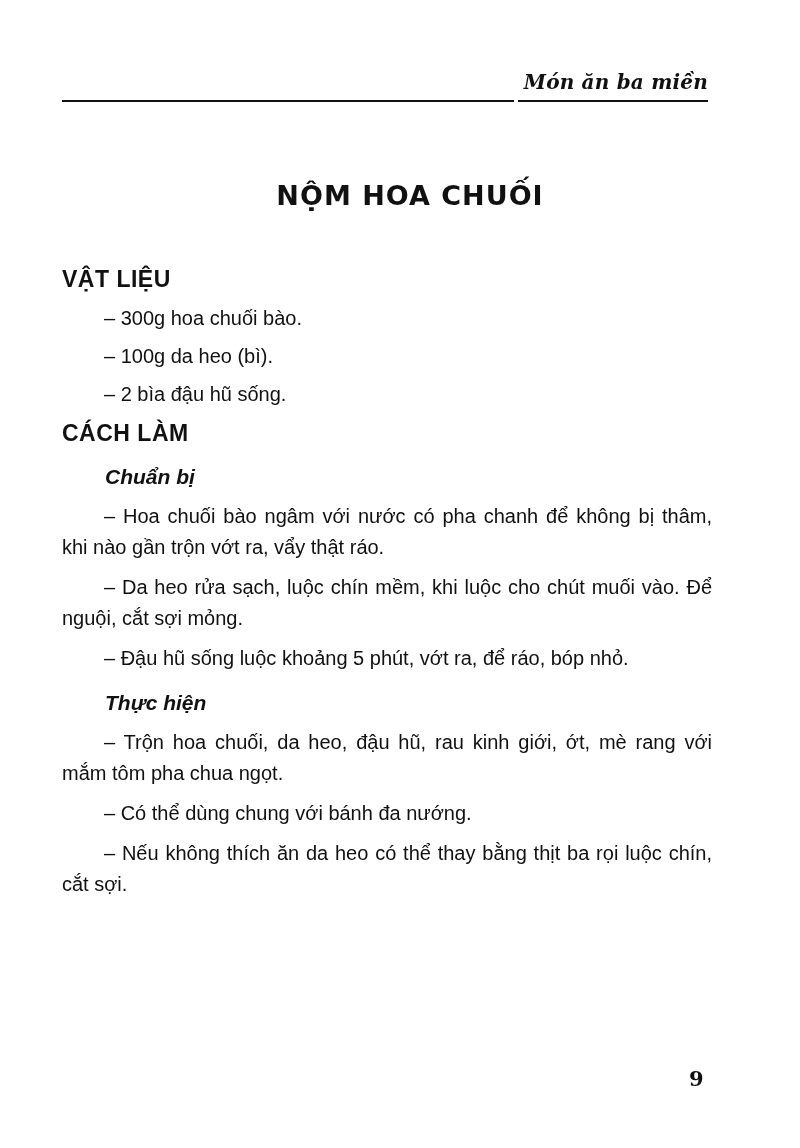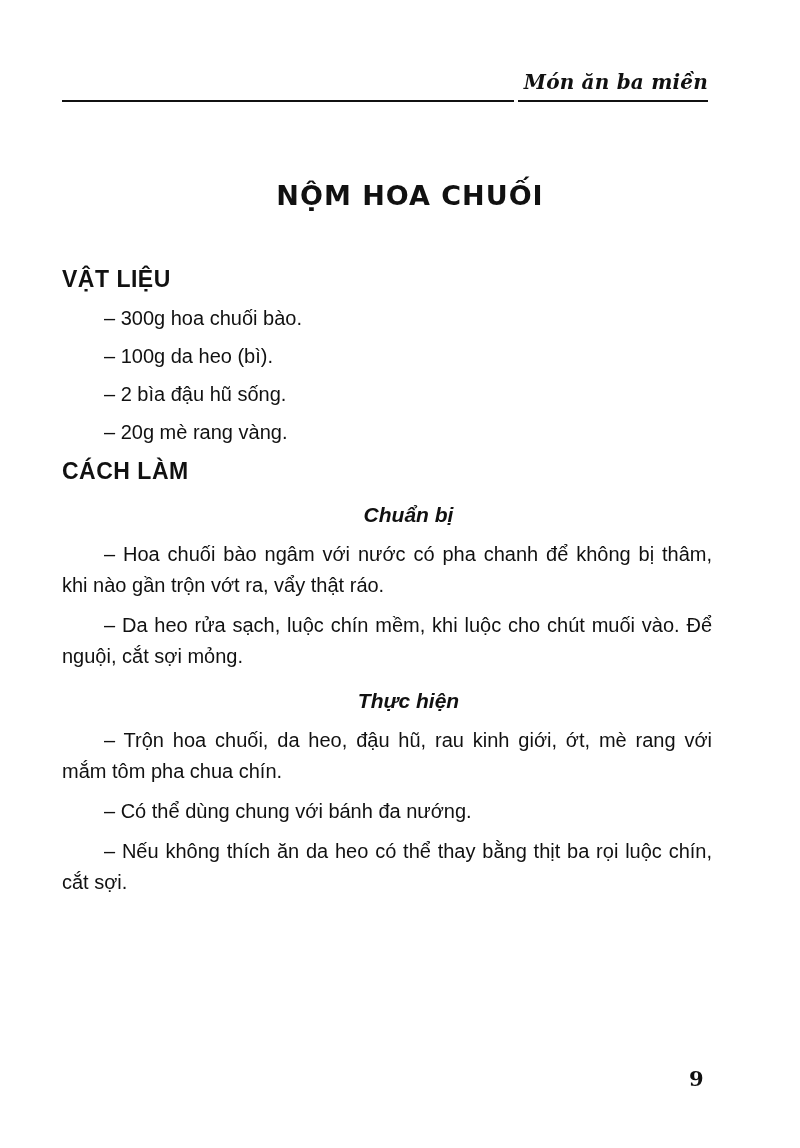--- a/index.html
+++ b/index.html
@@ -32,21 +32,21 @@
     }
     .section-heading {
       font-weight: bold; font-size: 23px; letter-spacing: 0.5px; margin: 0;
       height: 40px; line-height: 40px;
     }
     .ingredient {
       padding-left: 42px; height: 38px; line-height: 38px; margin: 0;
     }
     .sub-heading {
       font-style: italic; font-weight: bold; font-size: 21px; padding-left: 43px;
-      height: 40px; line-height: 40px; margin: 4px 0 4px 0; text-align: center;
+      height: 40px; line-height: 40px; margin: 4px 0 4px 0;
     }
     .para {
       text-indent: 42px; margin: 0 0 9px 0; text-align: justify;
     }
     .page-number {
       position: absolute; left: 689px; top: 1066px;
       font-family: "DejaVu Serif", serif; font-weight: bold; font-size: 21px;
     }
   </style>
 </head>
@@ -59,28 +59,28 @@
 </div>
 
 <div class="page-title">NỘM HOA CHUỐI</div>
 
 <div class="content">
   <h2 class="section-heading">VẬT LIỆU</h2>
   <div>
     <p class="ingredient">– 300g hoa chuối bào.</p>
     <p class="ingredient">– 100g da heo (bì).</p>
     <p class="ingredient">– 2 bìa đậu hũ sống.</p>
-    <p class="ingredient">– 20g mè rang vàng.</p>
   </div>
 
   <h2 class="section-heading">CÁCH LÀM</h2>
 
   <div class="sub-heading">Chuẩn bị</div>
   <p class="para">– Hoa chuối bào ngâm với nước có pha chanh để không bị thâm, khi nào gần trộn vớt ra, vẩy thật ráo.</p>
   <p class="para">– Da heo rửa sạch, luộc chín mềm, khi luộc cho chút muối vào. Để nguội, cắt sợi mỏng.</p>
+  <p class="para">– Đậu hũ sống luộc khoảng 5 phút, vớt ra, để ráo, bóp nhỏ.</p>
 
   <div class="sub-heading">Thực hiện</div>
-  <p class="para">– Trộn hoa chuối, da heo, đậu hũ, rau kinh giới, ớt, mè rang với mắm tôm pha chua chín.</p>
+  <p class="para">– Trộn hoa chuối, da heo, đậu hũ, rau kinh giới, ớt, mè rang với mắm tôm pha chua ngọt.</p>
   <p class="para">–  Có thể dùng chung với bánh đa nướng.</p>
   <p class="para">– Nếu không thích ăn da heo có thể thay bằng thịt ba rọi luộc chín, cắt sợi.</p>
 </div>
 
 <div class="page-number">9</div>
 
 </body></html>

